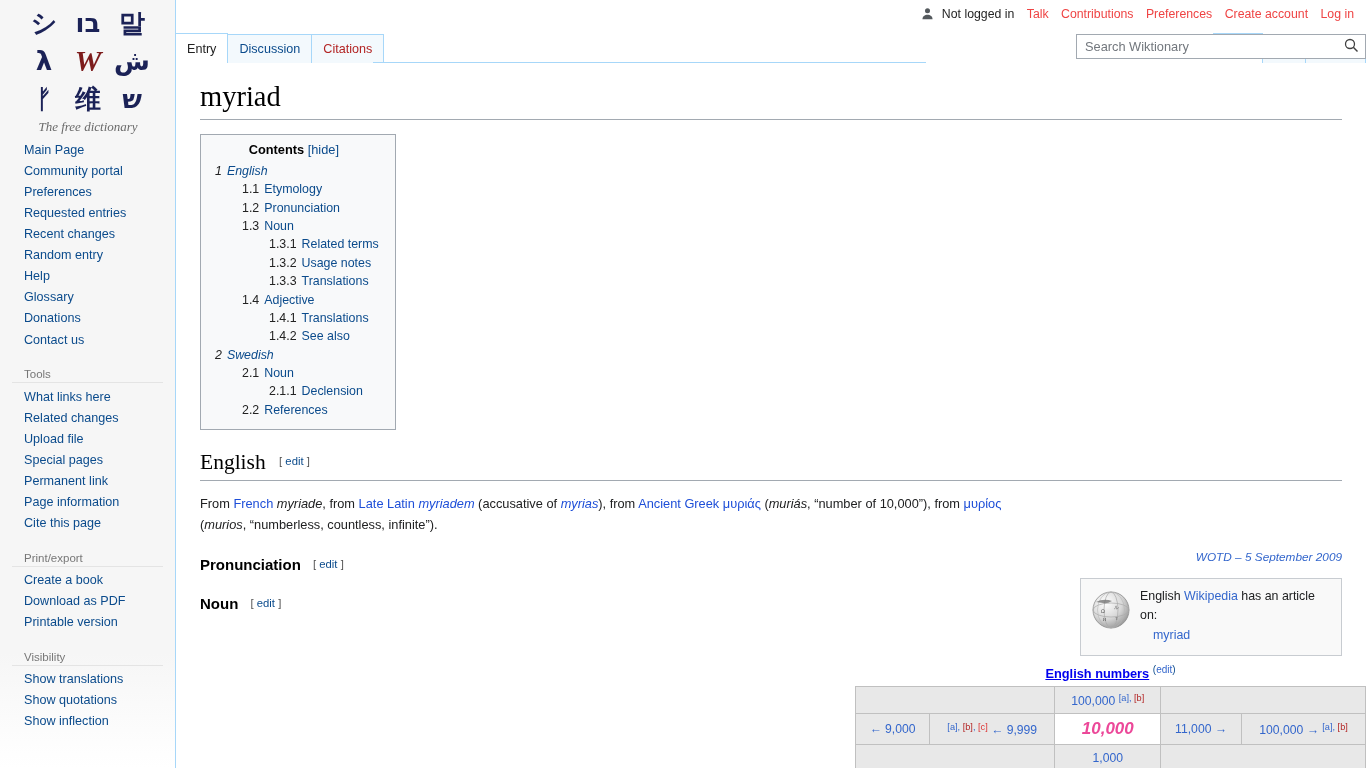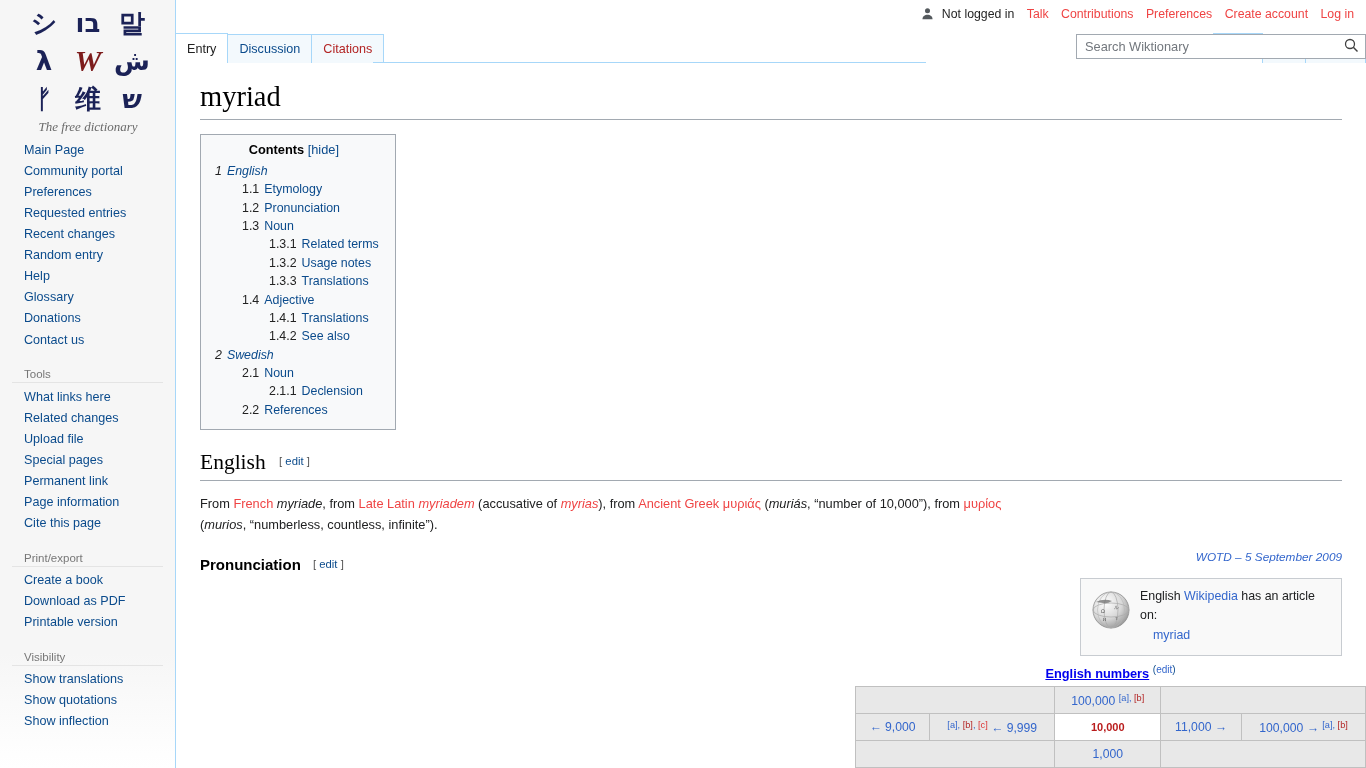--- a/index.html
+++ b/index.html
@@ -232,21 +232,21 @@
   .edit-link a { color: #0b4b8c; text-decoration: none; }
   .edit-link .bk { color: #545454; }
 
   .para {
     margin: 13px 0 0 0;
     line-height: 1.62;
     font-size: 12.8px;
     max-width: 838px;
     color: #202122;
   }
-  .para a, .lnk { color: #ef4444; text-decoration: none; }
+  .para a, .lnk { color: #1d4ed8; text-decoration: none; }
   .redlnk { color: #b32424; text-decoration: none; font-style: italic; }
   .it { font-style: italic; }
   .grk { color: #3366cc; text-decoration: none; }
 
   ul.bullets { margin: 10px 0 0 0; padding-left: 26px; }
   ul.bullets > li { margin: 5px 0; line-height: 1.6; font-size: 12.8px; list-style: disc; }
   .sup-key { font-size: 9.4px; vertical-align: 4px; }
   .sup-key a { color: #3366cc; text-decoration: none; }
 
   
@@ -322,22 +322,23 @@
   }
   table.numtab td {
     border: 1px solid #c0c0c0;
     padding: 5px 8px;
     text-align: center;
     color: #3366cc;
     height: 27px;
   }
   table.numtab td.mid {
     background: #ffffff;
-    font-weight: bold; font-size: 11px;
-    color: #b91c1c;
+    font-weight: bold; font-size: 17px;
+    color: #ec4899;
+    font-style: italic;
   }
   table.numtab a { color: #3366cc; text-decoration: none; }
   .refsup { font-size: 9.2px; vertical-align: 4px; white-space: nowrap; }
   .refsup .ra { color: #3366cc; }
   .refsup .rb { color: #b32424; }
   .refsup .rc { color: #d33; }
   .arrow { color: #3366cc; }
 </style>
 </head>
 <body>
@@ -531,20 +532,24 @@
   <p class="para"><span>From </span><a href="#">French</a><span> </span><span class="it">myriade</span><span>, from </span><a href="#">Late Latin</a> <a href="#" class="redlnk">myriadem</a><span> (accusative of </span><a href="#" class="redlnk">myrias</a><span>), from </span><a href="#">Ancient Greek</a> <a href="#" class="grk">μυριάς</a><span> (</span><span class="it">muriás</span><span>, “number of 10,000”), from </span><a href="#" class="grk">μυρίος</a><span> (</span><span class="it">murios</span><span>, “numberless, countless, infinite”).</span></p>
 
   
   <h3 class="h3">
     <span>Pronunciation</span>
     <span class="edit-link"><span class="bk">[&nbsp;</span><a href="#">edit</a><span class="bk">&nbsp;]</span></span>
   </h3>
 
 
   
+  <h3 class="h3">
+    <span>Noun</span>
+    <span class="edit-link"><span class="bk">[&nbsp;</span><a href="#">edit</a><span class="bk">&nbsp;]</span></span>
+  </h3>
 
   
   <div id="wotd">
     <a href="#">WOTD – 5 September 2009</a>
   </div>
 
   
   <div id="sister-box">
     <span id="globe">
       <svg viewBox="0 0 42 42" width="42" height="42">

